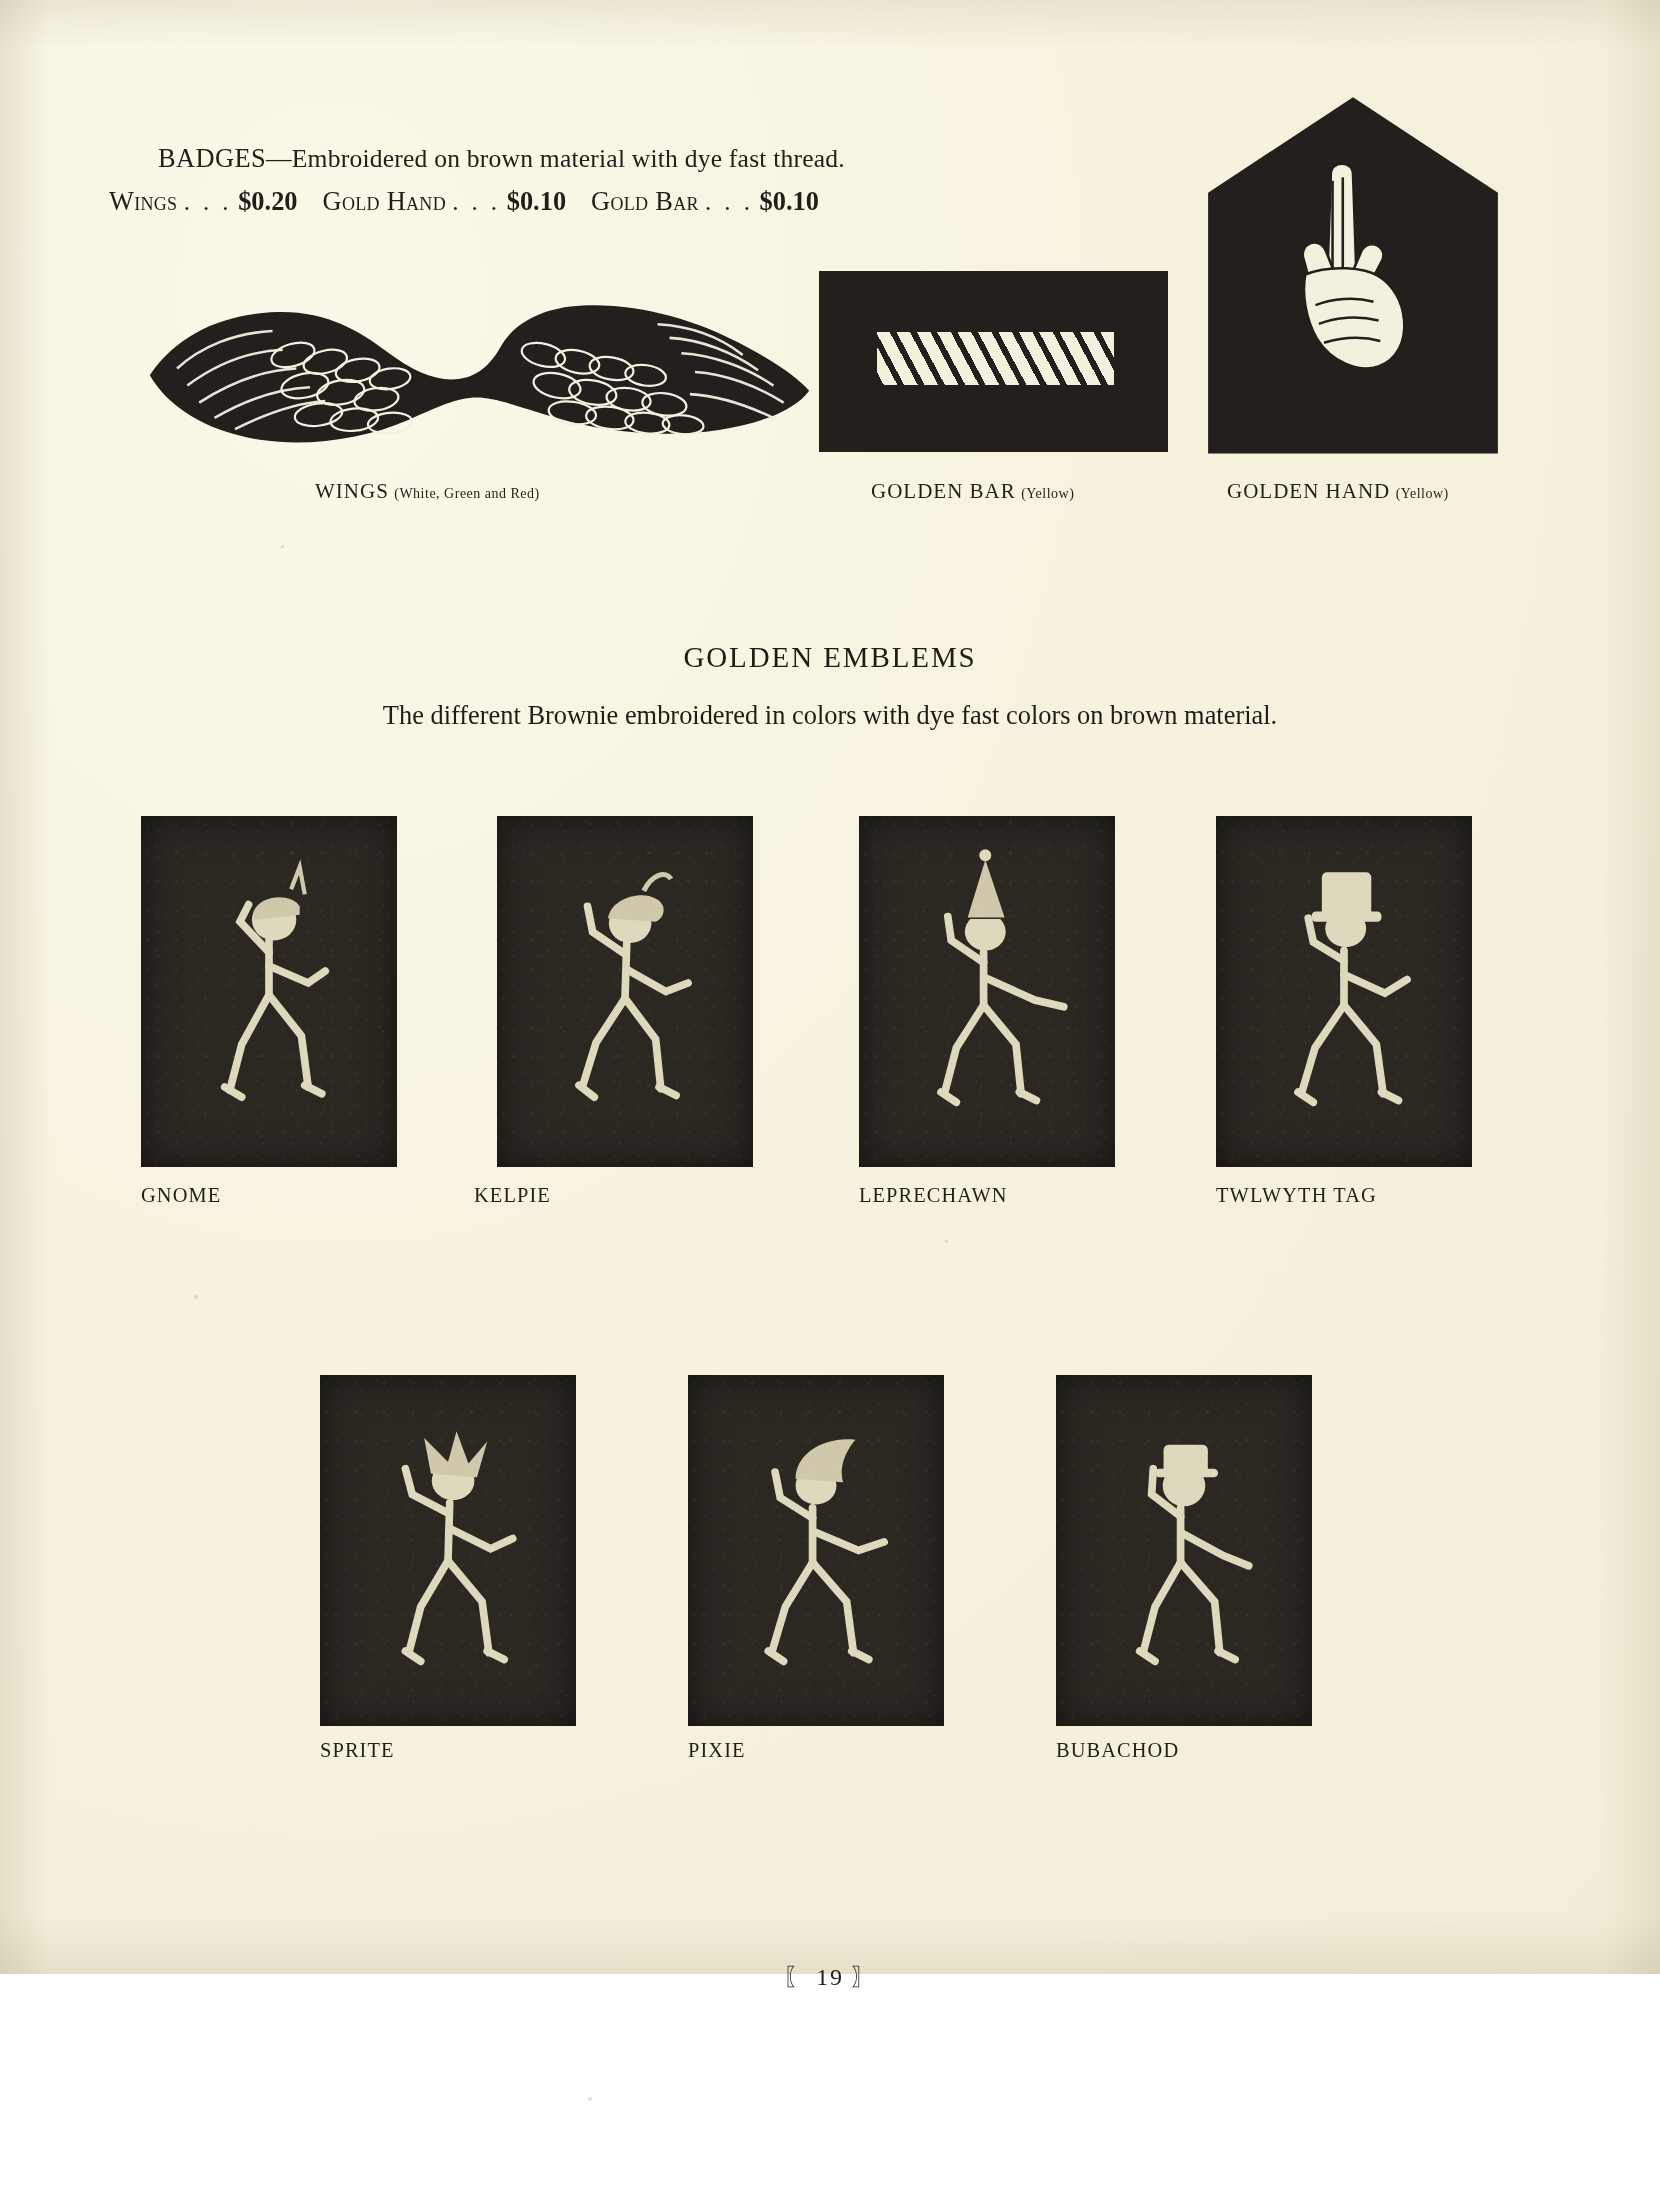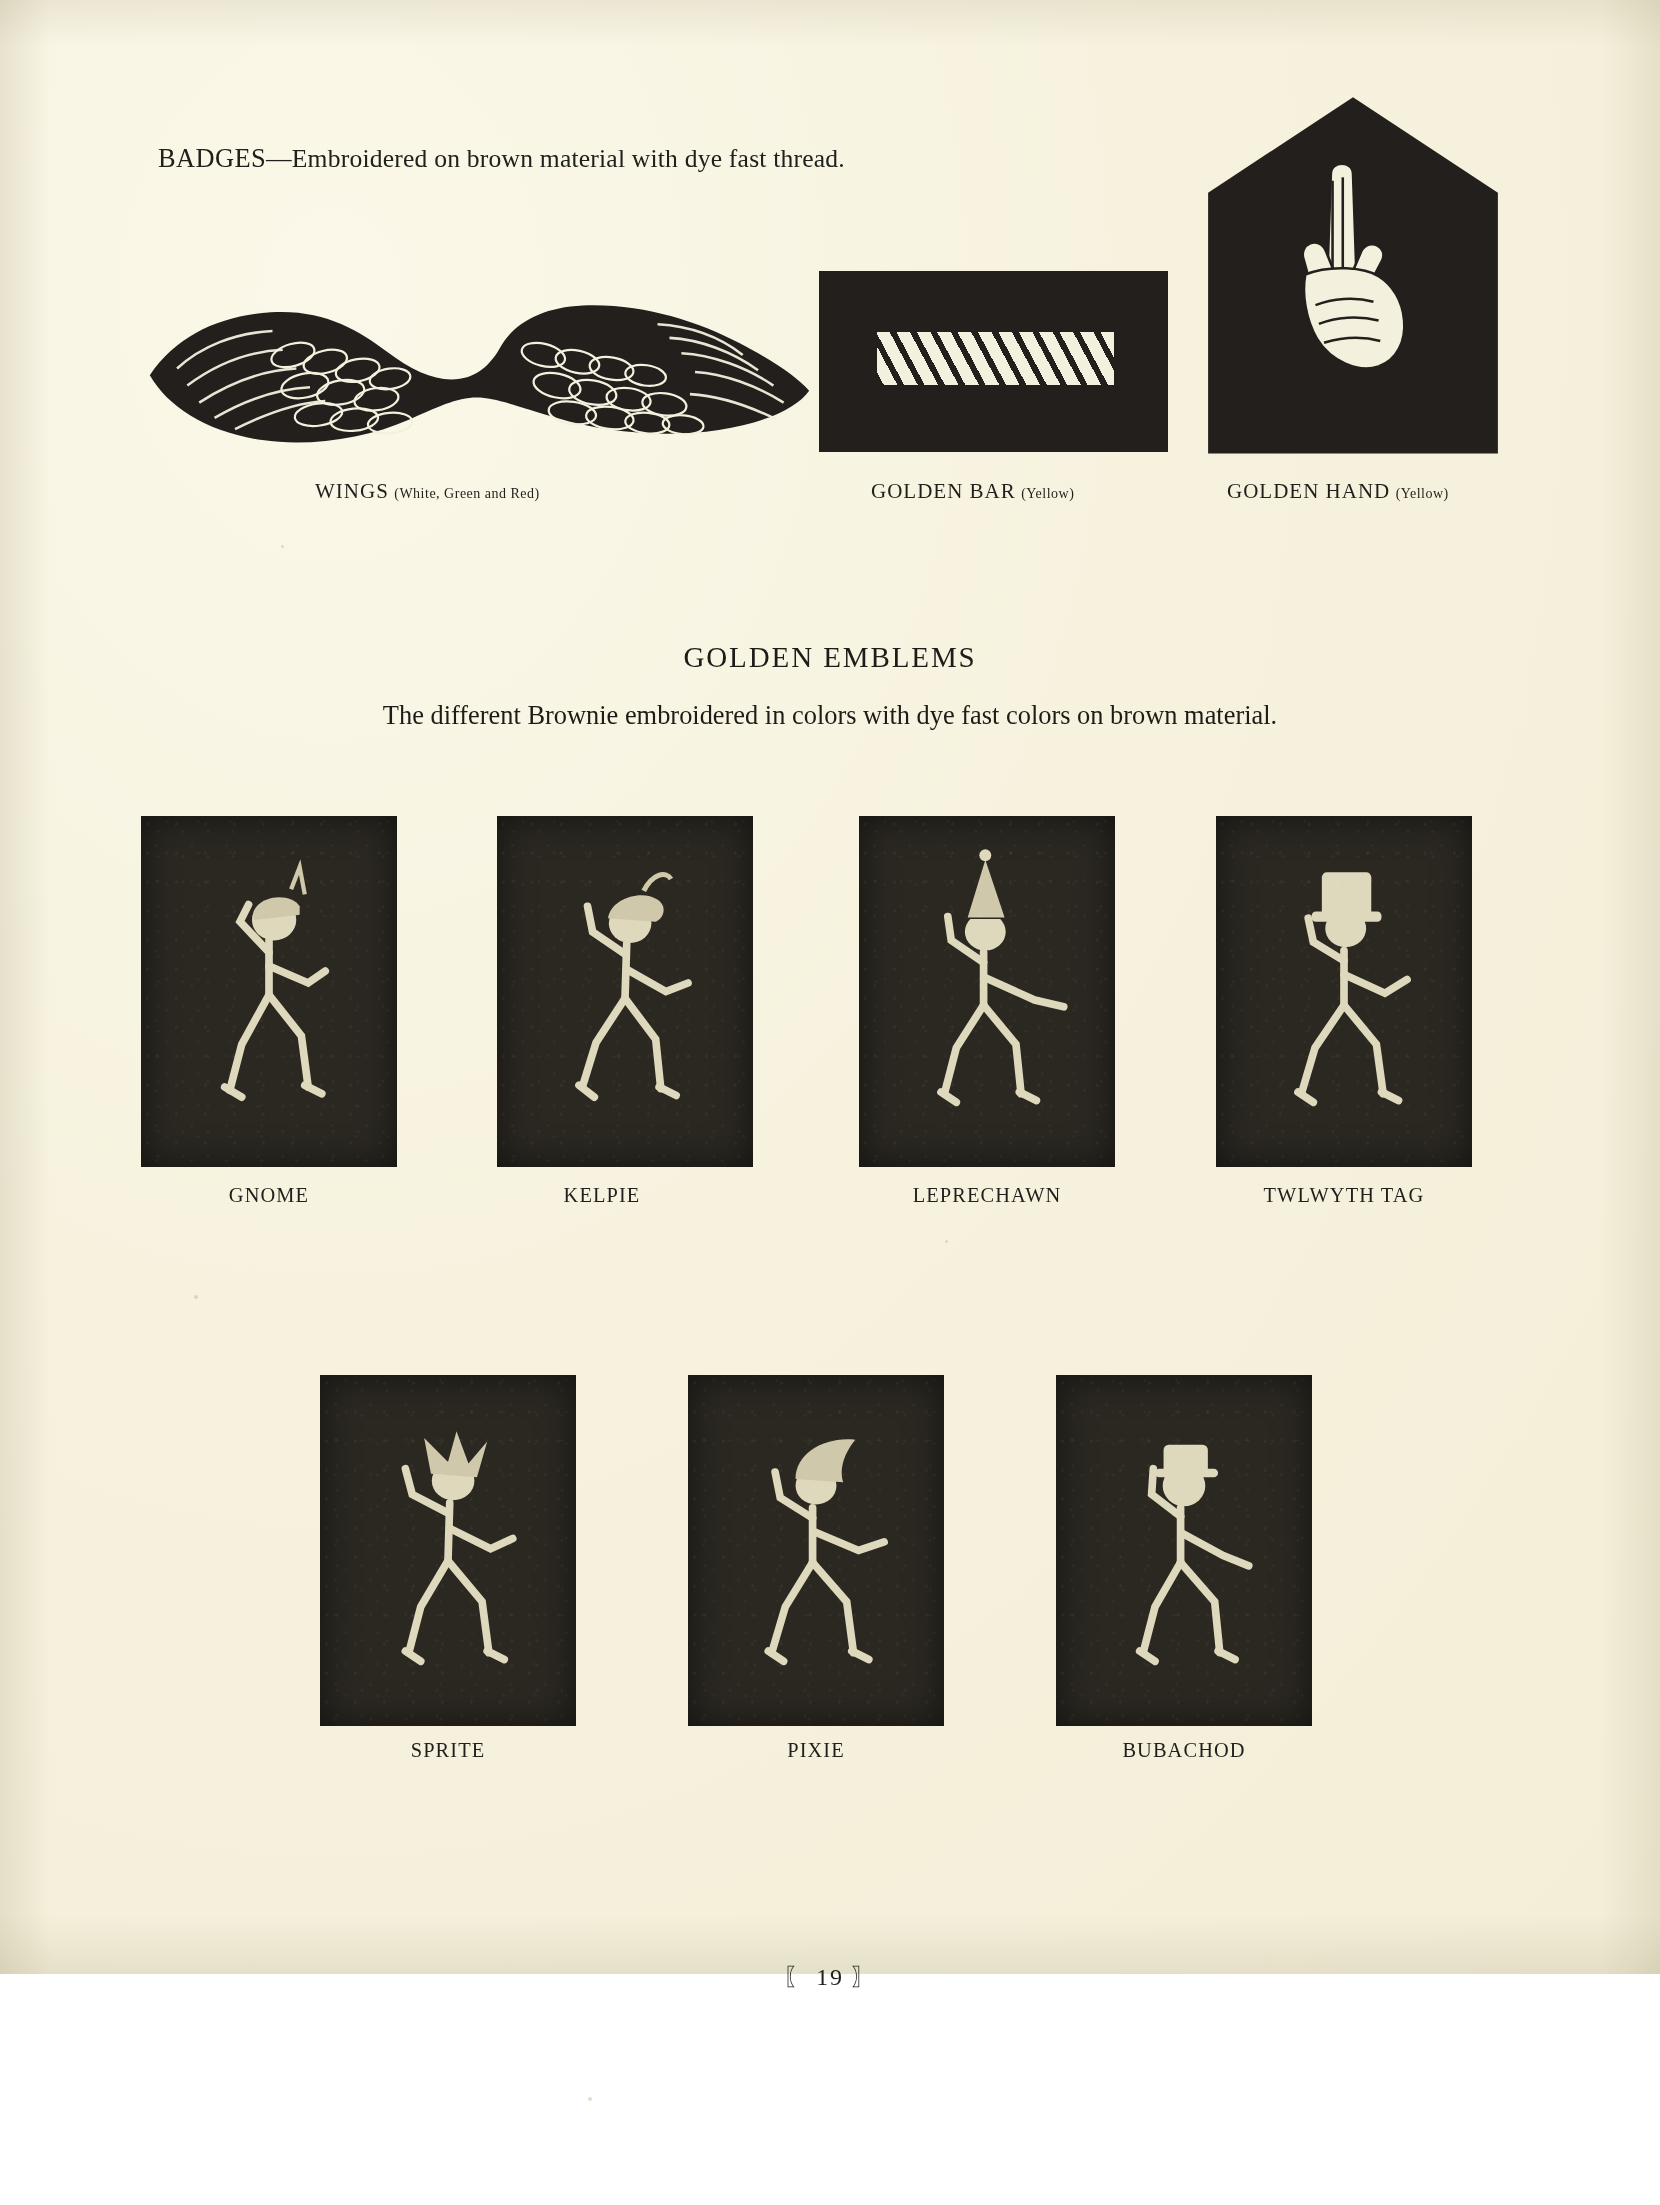--- a/index.html
+++ b/index.html
@@ -159,21 +159,21 @@
       radial-gradient(circle at 22% 28%, rgba(255,255,255,.045) 0 1.7px, transparent 1.7px),
       radial-gradient(circle at 68% 62%, rgba(255,255,255,.04) 0 1.7px, transparent 1.7px),
       radial-gradient(circle at 45% 85%, rgba(255,255,255,.035) 0 1.7px, transparent 1.7px),
       radial-gradient(circle at 82% 18%, rgba(255,255,255,.035) 0 1.7px, transparent 1.7px);
     background-size: 29px 29px, 25px 25px, 35px 35px, 31.5px 31.5px;
     opacity:.9;
   }
   .patch svg { position:relative; display:block; width:100%; height:100%; }
   .patch-caption {
     position: absolute;
-    text-align: center;
+    text-align: left;
     font-size: 20.4px;
     letter-spacing: 1.1px;
     color: #201f1b;
     white-space: nowrap;
   }
 
   .each-price {
     position: absolute;
     left: 0; right: 0;
     top: 1804px;
@@ -201,20 +201,33 @@
   <div class="speck" style="left:194px;top:1295px;width:4.3px;height:4.3px;"></div>
   <div class="speck" style="left:1288px;top:1601px;width:3.4px;height:3.4px;"></div>
   <div class="speck" style="left:588px;top:2097px;width:4.3px;height:4.3px;"></div>
   <div class="speck" style="left:945px;top:1240px;width:3.4px;height:3.4px;"></div>
   <div class="speck" style="left:281px;top:545px;width:3.4px;height:3.4px;"></div>
 
   <div class="badges-heading">
     <span class="caps">BADGES</span><span>—Embroidered on brown material with dye fast thread.</span>
   </div>
 
+  <div class="price-line">
+    <span class="smallcap">Wings</span>
+    <span class="dots">. . .</span>
+    <span class="price">$0.20</span>
+    &nbsp;&nbsp;
+    <span class="smallcap">Gold Hand</span>
+    <span class="dots">. . .</span>
+    <span class="price">$0.10</span>
+    &nbsp;&nbsp;
+    <span class="smallcap">Gold Bar</span>
+    <span class="dots">. . .</span>
+    <span class="price">$0.10</span>
+  </div>
 
   <div class="wings-art">
     <svg viewBox="0 0 790 218" xmlns="http://www.w3.org/2000/svg">
       <path d="M8,120 C40,72 92,50 150,46 C210,42 252,66 286,92 C318,116 346,128 372,124
                C396,120 410,104 420,86 C436,58 470,40 516,38 C584,35 650,56 700,82
                C740,103 768,122 782,138 C768,158 730,176 676,184 C610,194 540,186 486,170
                C444,158 414,146 392,146 C368,146 344,158 312,172 C262,194 196,204 140,196
                C76,187 30,158 8,120 Z" fill="#221f1c"></path>
       <g stroke="#f4f0de" stroke-width="3" fill="none" opacity="0.95">
         <path d="M40,112 C68,86 108,70 152,68"></path>

